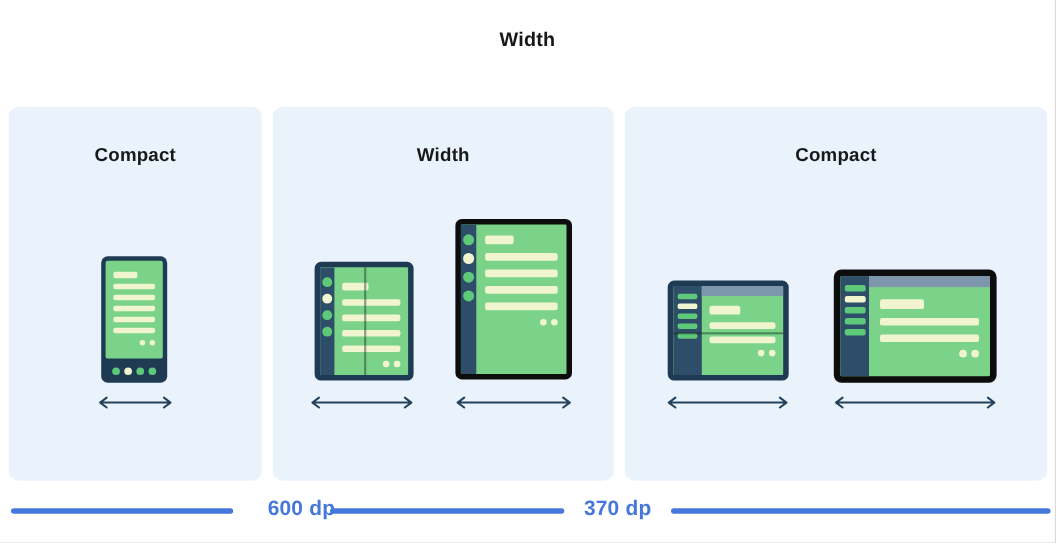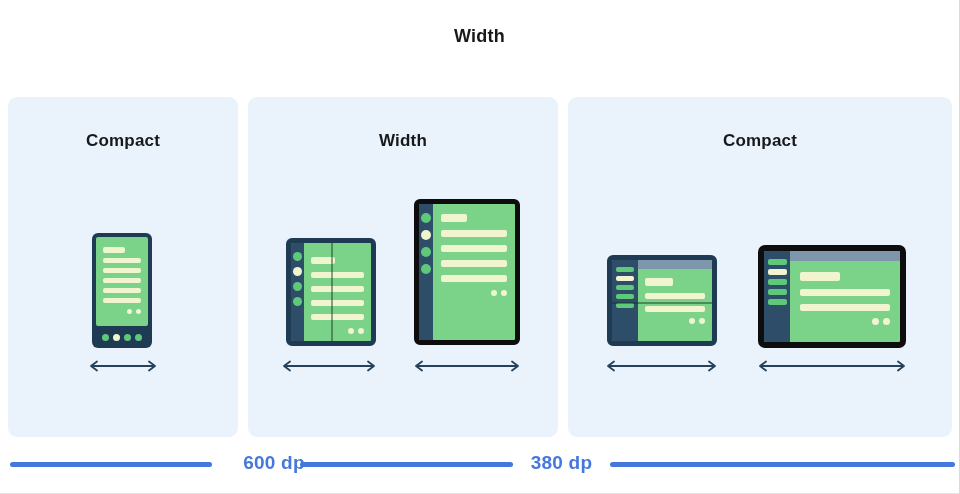--- a/index.html
+++ b/index.html
@@ -166,16 +166,16 @@
       </div>
     </div>
   </div>
   <svg class="arrow" style="left:757px;top:359px;" width="150" height="14" viewBox="0 0 150 14">
     <path d="M3 7 H147 M9 2.5 L3 7 L9 11.5 M141 2.5 L147 7 L141 11.5"></path>
   </svg>
 
   <div class="ruler-seg" style="left:10px;width:202px;"></div>
   <div class="ruler-label" style="left:230px;width:88px;">600 dp</div>
   <div class="ruler-seg" style="left:300px;width:213px;"></div>
-  <div class="ruler-label" style="left:513px;width:97px;">380 dp</div>
+  <div class="ruler-label" style="left:513px;width:97px;">370 dp</div>
   <div class="ruler-seg" style="left:610px;width:345px;"></div>
 
 </div>
 
 </body></html>

